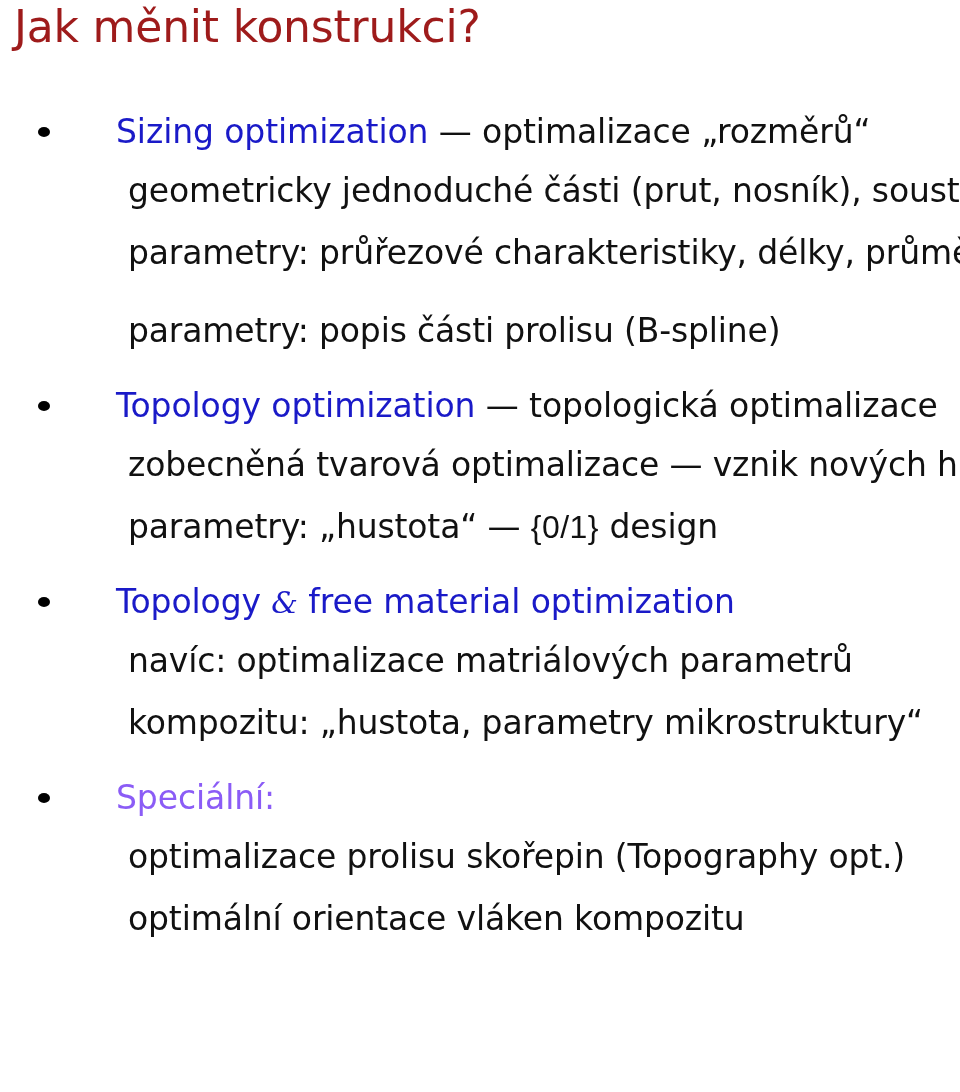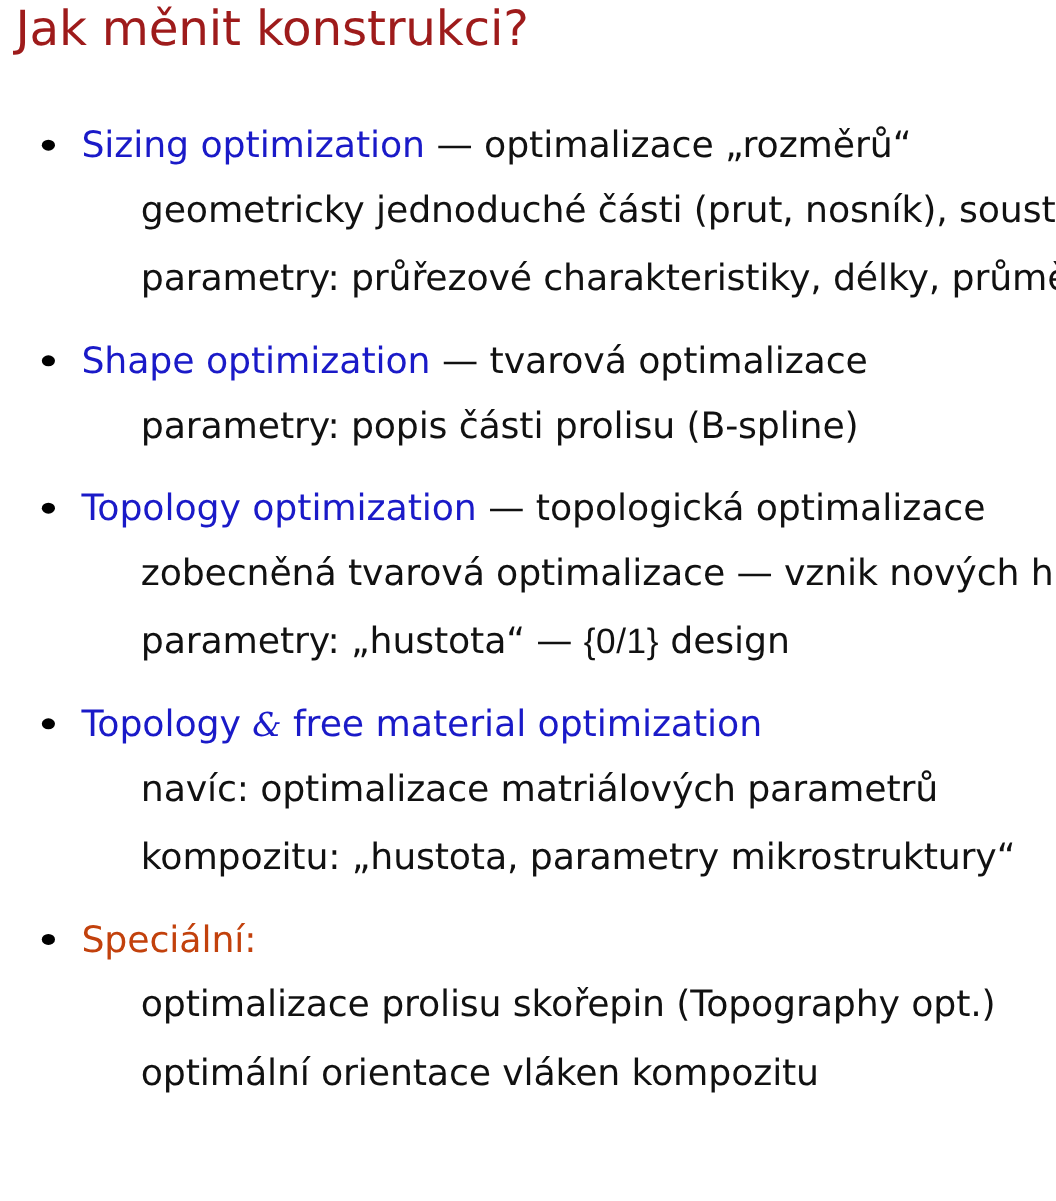--- a/index.html
+++ b/index.html
@@ -44,21 +44,21 @@
     padding: 0;
   }
 
   
   .bullet-group + .bullet-group {
     margin-top: 16px;
   }
 
   .bullet-head {
     position: relative;
-    padding-left: 74px;
+    padding-left: 116px;
     height: 56px;
     line-height: 56px;
     white-space: nowrap;
   }
 
   .bullet-dot {
     position: absolute;
     left: 38px;
     top: 50%;
     width: 12px;
@@ -67,21 +67,21 @@
     background: #000000;
     border-radius: 50%;
   }
 
   .head-text {
     font-size: 33px;
     letter-spacing: -0.1px;
   }
 
   .head-text.blue   { color: #1a1ac8; }
-  .head-text.red    { color: #c2410c; }
+  .head-text.red    { color: #8b5cf6; }
   .head-text.black  { color: #111111; }
 
   .amp {
     font-family: "DejaVu Serif", "Liberation Serif", serif;
     font-style: italic;
     font-size: 30px;
   }
 
   .sub-line {
     padding-left: 128px;
@@ -113,24 +113,20 @@
   <div class="bullet-group">
     <div class="bullet-head">
       <span class="bullet-dot"></span>
       <span class="head-text blue">Sizing optimization</span><span class="head-text black"> — </span><span class="head-text black">optimalizace „rozměrů“</span>
     </div>
     <div class="sub-line">geometricky jednoduché části (prut, nosník), soustavy</div>
     <div class="sub-line"><span>parametry: průřezové charakteristiky, délky, průměry,</span></div>
   </div>
 
   <div class="bullet-group">
-    <div class="bullet-head">
-      <span class="bullet-dot"></span>
-      <span class="head-text blue">Shape optimization</span><span class="head-text black"> — </span><span class="head-text black">tvarová optimalizace</span>
-    </div>
     <div class="sub-line">parametry: popis části prolisu (B-spline)</div>
   </div>
 
   <div class="bullet-group">
     <div class="bullet-head">
       <span class="bullet-dot"></span>
       <span class="head-text blue">Topology optimization</span><span class="head-text black"> — </span><span class="head-text black">topologická optimalizace</span>
     </div>
     <div class="sub-line">zobecněná tvarová optimalizace — vznik nových hranic</div>
     <div class="sub-line"><span>parametry: „hustota“ — </span><span class="math">{0/1}</span><span> design</span></div>

